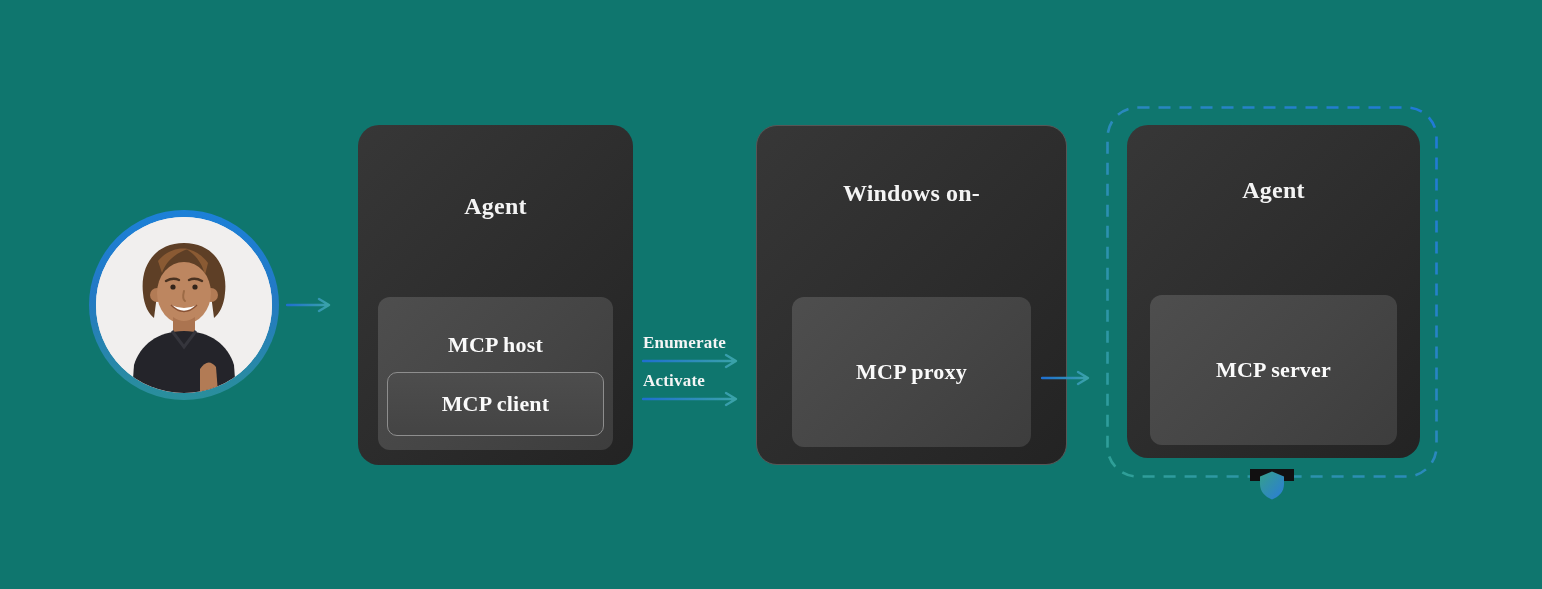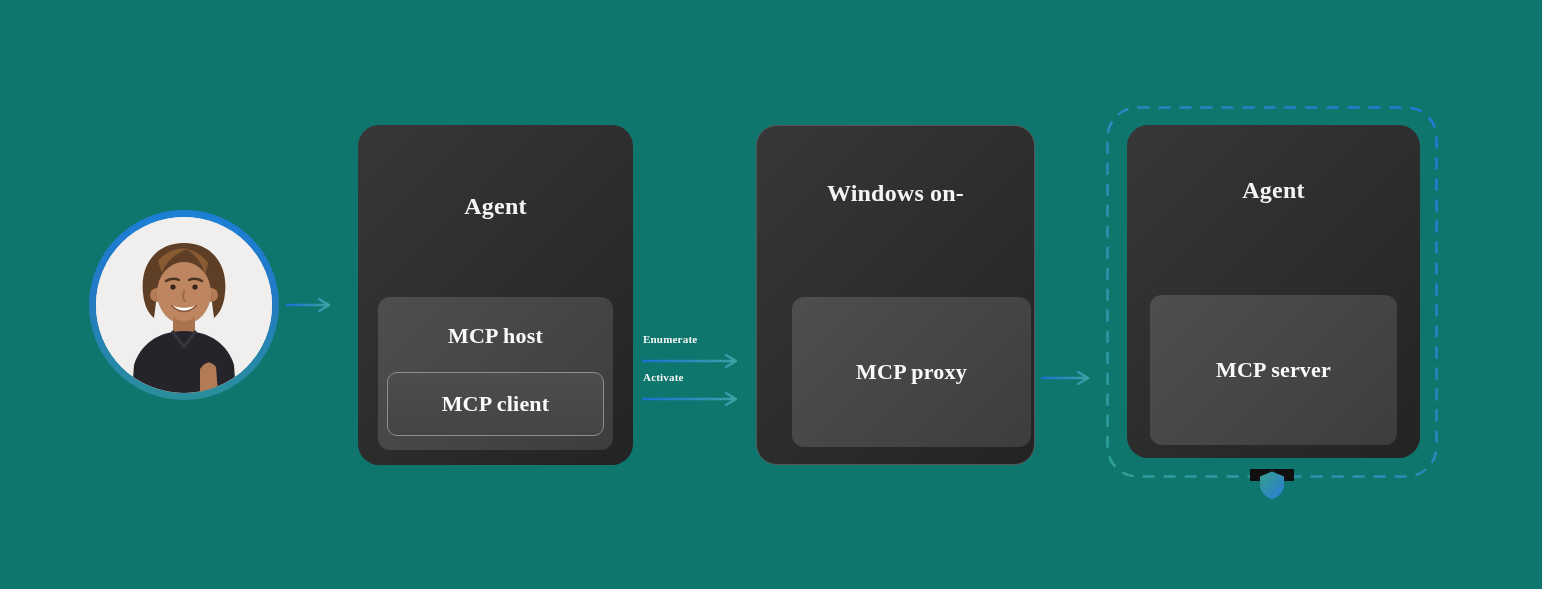--- a/index.html
+++ b/index.html
@@ -32,21 +32,21 @@
   .sublabel{
     position:absolute;left:0;right:0;text-align:center;
     color:#fafafa;font-size:22px;font-weight:700;letter-spacing:.2px;
   }
   .centered{display:flex;align-items:center;justify-content:center;}
   .client-box{
     position:absolute;left:9px;top:75px;width:215px;height:62px;border-radius:10px;
     border:1px solid #8e8e8e;background:linear-gradient(180deg,#4d4d4d,#444444);
   }
   .edge-label{
-    position:absolute;color:#f5f5f5;font-size:11px;font-weight:700;letter-spacing:.2px;
+    position:absolute;color:#f5f5f5;font-size:17px;font-weight:700;letter-spacing:.2px;
   }
   .registry-border{border:1px solid #565656;}
   .halo{background:#111011;}
 </style>
 </head>
 <body>
 
 <div id="stage">
 
   <div class="abs avatar-ring">
@@ -90,21 +90,21 @@
       <stop offset="0" stop-color="#1f6fd0"></stop>
           <stop offset="1" stop-color="#3aa3a8"></stop>
     </linearGradient>
       </defs>
     <path d="M1 9 H42 M33 3 L43 9 L33 15" stroke="url(#g0)" stroke-width="2.4" fill="none" stroke-linecap="round" stroke-linejoin="round"></path>
   </svg>
 
   <div class="abs node" style="left:358px;top:125px;width:275px;height:340px;">
     <div class="node-title" style="top:64px;">Agent</div>
     <div class="subbox" style="left:20px;top:172px;width:235px;height:153px;">
-      <div class="sublabel" style="top:26px;">MCP host</div>
+      <div class="sublabel" style="top:35px;">MCP host</div>
       <div class="client-box centered">
         <span class="sublabel" style="position:static;">MCP client</span>
       </div>
     </div>
   </div>
 
   <div class="abs edge-label" style="left:643px;top:333px;">Enumerate</div>
   <svg class="abs" style="left:642px;top:353px;" width="104" height="16">
     <defs>
         <linearGradient id="g1" x1="0" y1="0" x2="1" y2="0">
@@ -118,21 +118,21 @@
   <svg class="abs" style="left:642px;top:391px;" width="104" height="16">
     <defs>
         <linearGradient id="g2" x1="0" y1="0" x2="1" y2="0">
       <stop offset="0" stop-color="#1f6fd0"></stop>
           <stop offset="1" stop-color="#3aa3a8"></stop>
     </linearGradient>
       </defs>
     <path d="M1 8 H93 M84 2 L94 8 L84 14" stroke="url(#g2)" stroke-width="2.3" fill="none" stroke-linecap="round" stroke-linejoin="round"></path>
   </svg>
 
-  <div class="abs node registry-border" style="left:756px;top:125px;width:279px;height:340px;box-sizing:border-box;">
+  <div class="abs node registry-border" style="left:756px;top:125px;width:311px;height:340px;box-sizing:border-box;">
     <div class="node-title" style="top:50px;">
       <div>Windows on-</div>
     </div>
     <div class="subbox centered" style="left:19px;top:171px;width:239px;height:150px;margin-left:16px;">
       <span class="sublabel" style="position:static;">MCP proxy</span>
     </div>
   </div>
 
   <svg class="abs" style="left:1041px;top:370px;" width="56" height="16">
     <defs>

